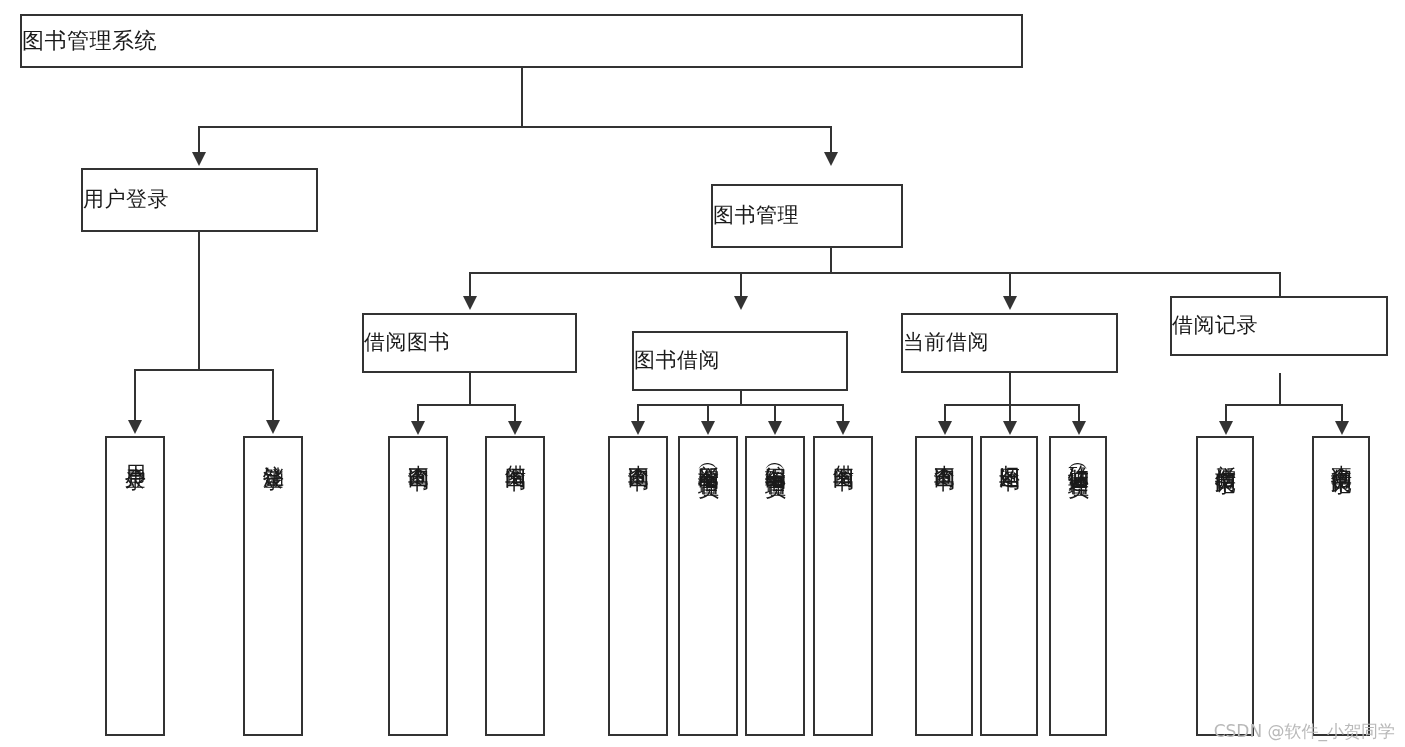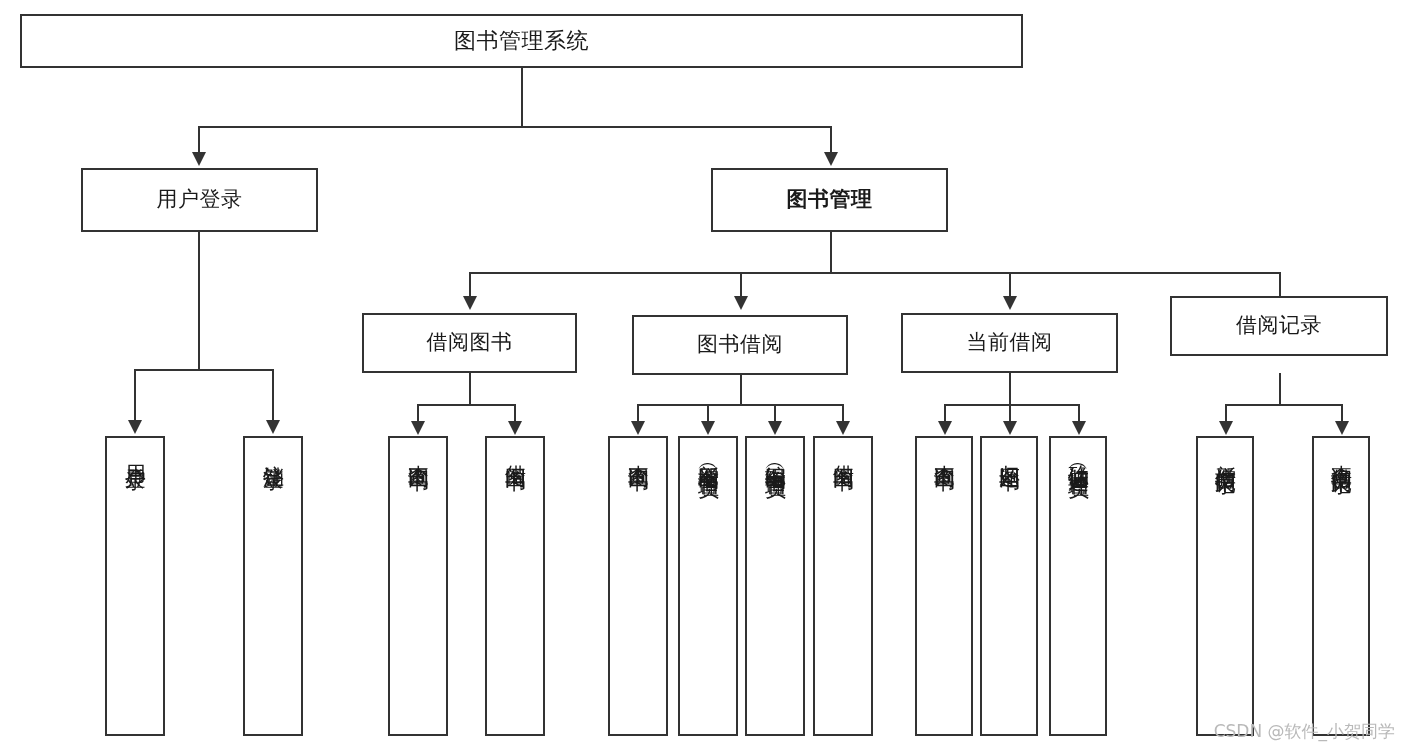--- a/index.html
+++ b/index.html
@@ -18,21 +18,20 @@
     overflow: hidden;
   }
   
   .node {
     position: absolute;
     box-sizing: border-box;
     background: #ffffff;
     border: 2px solid #333333;
     display: flex;
     align-items: center;
-    justify-content: center;
     color: #1a1a1a;
   }
   .node .label {
     display: block;
     text-align: center;
     line-height: 1.1;
   }
   
   .node.horiz .label {
     writing-mode: horizontal-tb;
@@ -148,29 +147,29 @@
   <div class="arrow" style="left:1335px; top:421px;"></div>
 
   <div class="node horiz root" style="left:20px; top:14px; width:1003px; height:54px;">
     <span class="label">图书管理系统</span>
   </div>
 
   <div class="node horiz" style="left:81px; top:168px; width:237px; height:64px;">
     <span class="label">用户登录</span>
   </div>
 
-  <div class="node horiz" style="left:711px; top:168px; width:237px; height:64px;font-weight:bold;">
+  <div class="node horiz" style="left:711px; top:184px; width:192px; height:64px;">
     <span class="label">图书管理</span>
   </div>
 
   <div class="node horiz" style="left:362px; top:313px; width:215px; height:60px;">
     <span class="label">借阅图书</span>
   </div>
 
-  <div class="node horiz" style="left:632px; top:315px; width:216px; height:60px;">
+  <div class="node horiz" style="left:632px; top:331px; width:216px; height:60px;">
     <span class="label">图书借阅</span>
   </div>
 
   <div class="node horiz" style="left:901px; top:313px; width:217px; height:60px;">
     <span class="label">当前借阅</span>
   </div>
 
   <div class="node horiz" style="left:1170px; top:296px; width:218px; height:60px;">
     <span class="label">借阅记录</span>
   </div>

